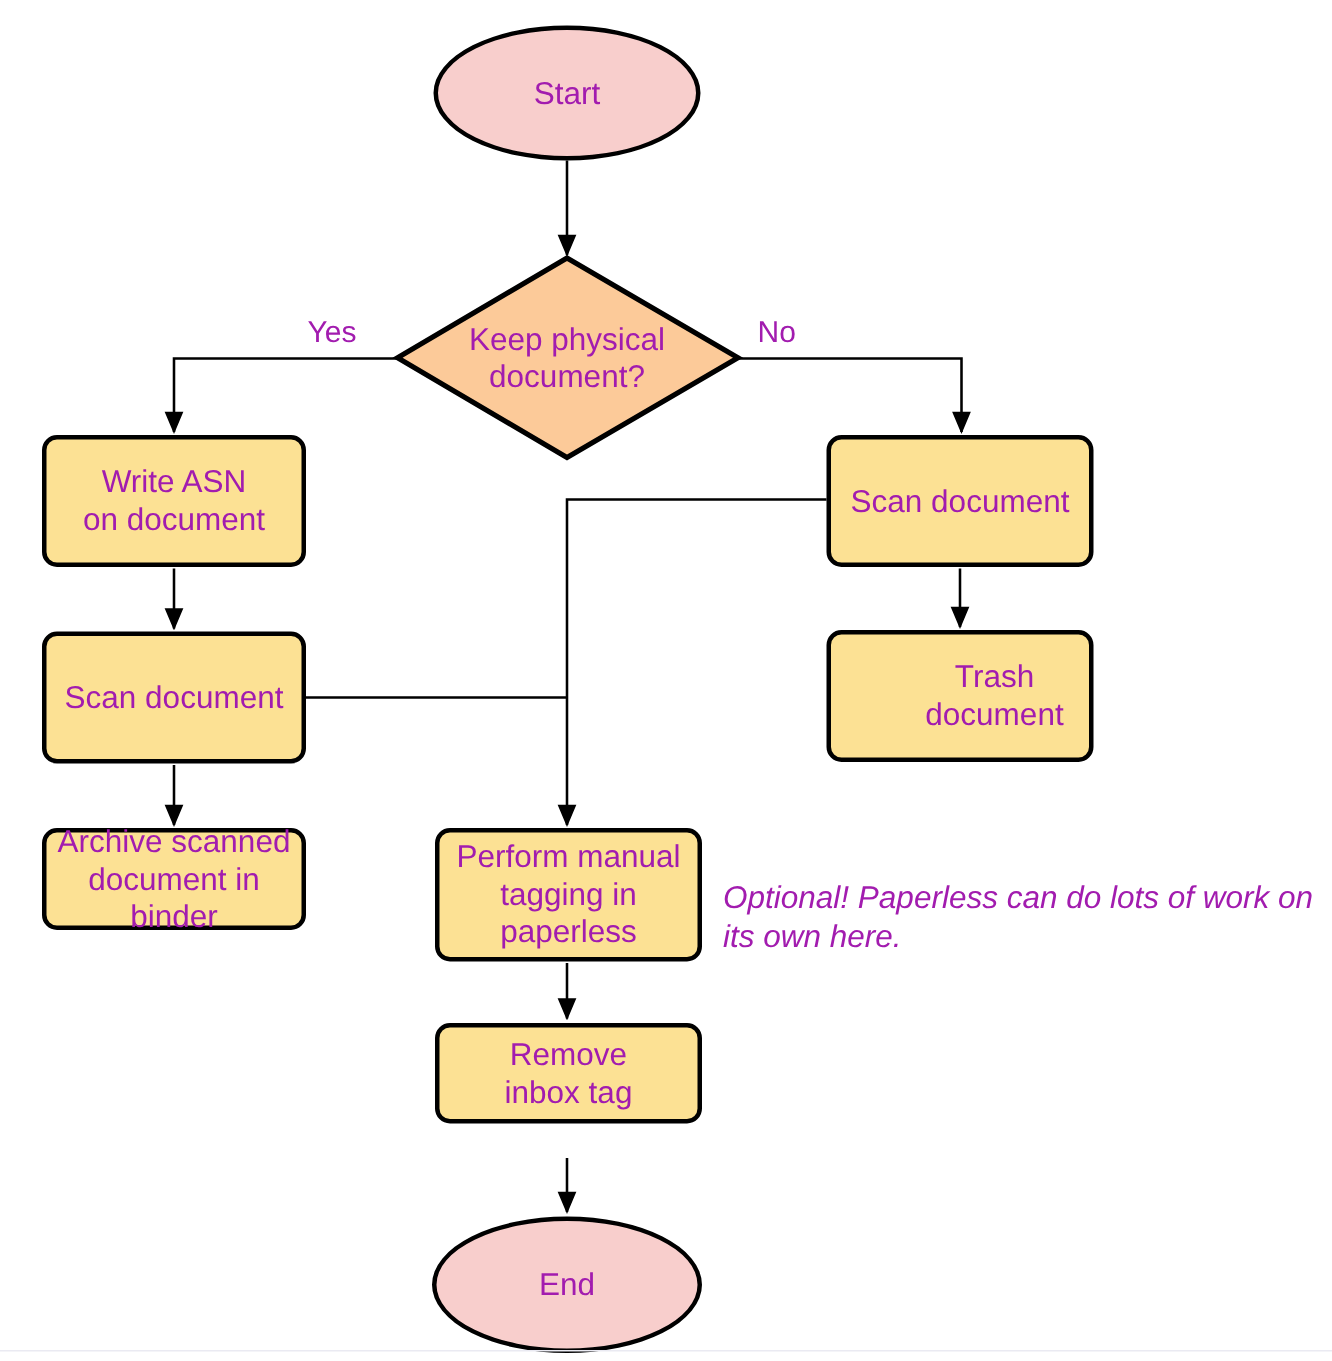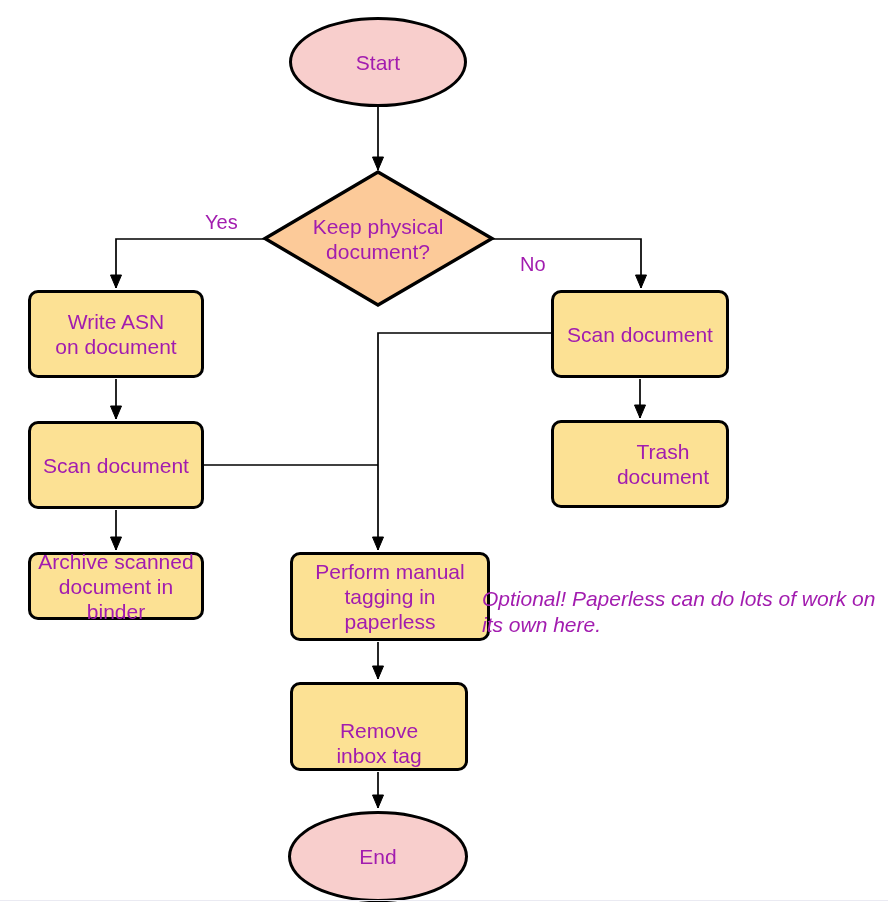--- a/index.html
+++ b/index.html
@@ -103,21 +103,21 @@
     <span>Start</span>
   </div>
 
   <svg class="decision-shape" viewBox="0 0 240 147" xmlns="http://www.w3.org/2000/svg">
     <polygon points="120,7 234,73.5 120,140 7,73.5" fill="#FCCA99" stroke="#000000" stroke-width="3.4"></polygon>
   </svg>
   <div class="decision-label">Keep physical
 document?</div>
 
   <div class="edge-label" style="left:205px; top:211px;">Yes</div>
-  <div class="edge-label" style="left:520px; top:211px;margin-top:42px;">No</div>
+  <div class="edge-label" style="left:505px; top:211px;">No</div>
 
   <div class="node process" style="left:28px; top:290px; width:176px; height:88px;">
     <span>Write ASN
 on document</span>
   </div>
 
   <div class="node process" style="left:28px; top:421px; width:176px; height:88px;">
     <span>Scan document</span>
   </div>
 
@@ -128,27 +128,27 @@
   </div>
 
   <div class="node process" style="left:551px; top:290px; width:178px; height:88px;">
     <span>Scan document</span>
   </div>
 
   <div class="node process" style="left:551px; top:420px; width:178px; height:88px;padding-left:46px;">
     <span>Trash document</span>
   </div>
 
-  <div class="node process" style="left:290px; top:552px; width:200px; height:89px;">
+  <div class="node process" style="left:290px; top:552px; width:178px; height:89px;">
     <span>Perform manual
 tagging in
 paperless</span>
   </div>
 
-  <div class="node process" style="left:290px; top:682px; width:178px; height:89px;align-items:flex-end;">
+  <div class="node process" style="left:290px; top:682px; width:178px; height:67px;">
     <span>Remove
 inbox tag</span>
   </div>
 
   <div class="node terminal" style="left:288px; top:811px; width:180px; height:91px;align-items:center;">
     <span>End</span>
   </div>
 
   <div class="annotation">Optional! Paperless can do lots of work on
 its own here.</div>

